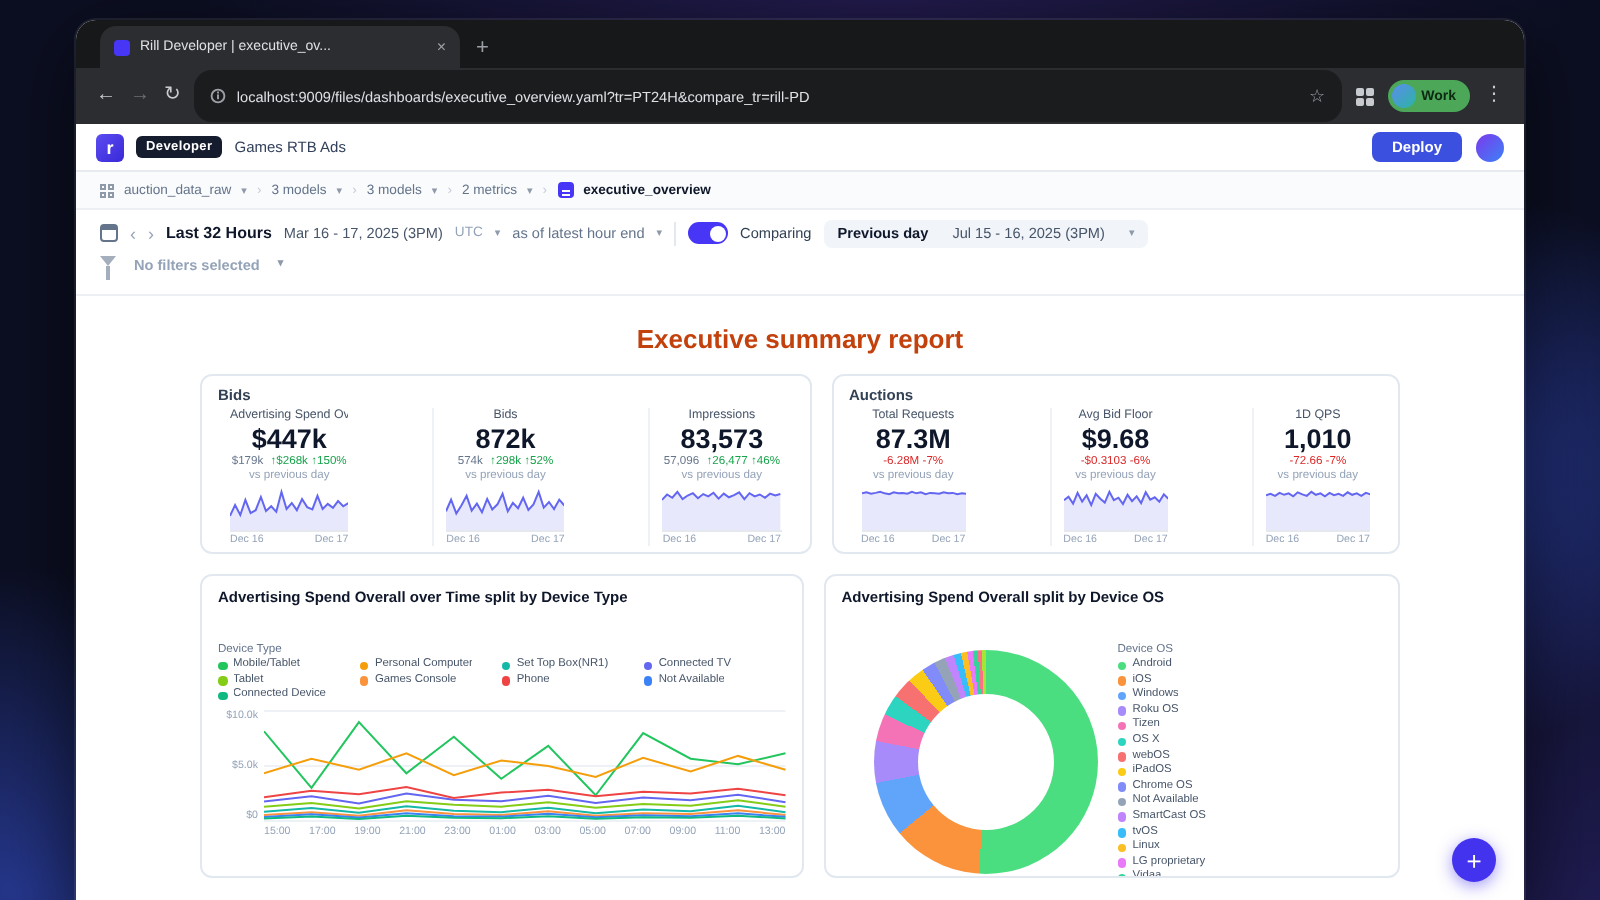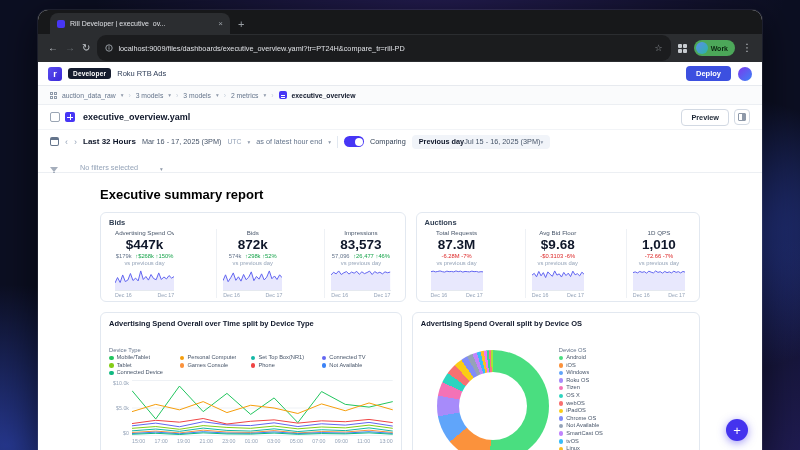--- a/index.html
+++ b/index.html
@@ -71,31 +71,31 @@
   .cal-ic{width:9px;height:9px;border:1.2px solid #64748b;border-radius:2px;border-top-width:3px;}
   .chev{color:#94a3b8;font-size:9px;}
   .range-label{font-size:8px;font-weight:bold;color:#0f172a;}
   .range-dates{font-size:7.3px;color:#475569;}
   .tz{font-size:6.8px;color:#94a3b8;}
   .asof{font-size:7.3px;color:#64748b;}
   .vdiv{width:1px;height:12px;background:#e2e8f0;}
   .toggle{width:20px;height:11px;border-radius:6px;background:#4736f5;position:relative;flex:none;}
   .toggle:after{content:"";position:absolute;right:1.5px;top:1.5px;width:8px;height:8px;border-radius:50%;background:#fff;}
   .cmp-label{font-size:7.3px;color:#334155;}
-  .cmp-pill{display:flex;align-items:center;gap:0;background:#f1f4f9;border-radius:4px;padding:2.5px 7px;}
+  .cmp-pill{display:flex;align-items:center;gap:12px;background:#f1f4f9;border-radius:4px;padding:2.5px 7px;}
   .cmp-range{font-size:7.3px;font-weight:bold;color:#0f172a;}
   .cmp-dates{font-size:7.3px;color:#475569;}
-  .nofilters{height:20px;display:flex;align-items:flex-end;gap:22px;padding:0 12px;border-bottom:1px solid #eceff3;flex:none;}
+  .nofilters{height:20px;display:flex;align-items:flex-start;gap:9px;padding:0 12px;border-bottom:1px solid #eceff3;flex:none;font-weight:bold;}
   .funnel{width:0;height:0;border-left:4px solid transparent;border-right:4px solid transparent;border-top:5px solid #a5aebc;position:relative;}
   .funnel:after{content:"";position:absolute;left:-1px;top:0;width:2px;height:7px;background:#a5aebc;}
   .nofilters-text{font-size:7.3px;color:#94a3b8;}
   
   .canvas{flex:1;overflow:hidden;background:#fff;position:relative;}
   .inner{width:600px;margin:0 auto;padding-top:6px;}
-  .report-title{font-size:13px;font-weight:bold;color:#000000;margin:8px 0 10px;}
+  .report-title{text-align:center;font-size:13px;font-weight:bold;color:#c2410c;margin:8px 0 10px;}
   .sections{display:flex;gap:10px;margin-bottom:10px;}
   .section-box{flex:1;border:1px solid #e2e8f0;border-radius:6px;padding:5px 8px 3px;}
   .section-title{font-size:7.5px;font-weight:bold;color:#334155;margin-bottom:2px;}
   .kpi-row{display:flex;gap:36px;}
   .kpi{flex:1;padding:0 6px;text-align:center;min-width:0;}
   .kpi + .kpi{border-left:1px solid #eef1f5;}
   .kpi-label{font-size:6.2px;color:#475569;white-space:nowrap;overflow:hidden;}
   .kpi-value{font-size:13.5px;font-weight:bold;color:#0f172a;margin:1px 0;}
   .kpi-delta{font-size:5.8px;white-space:nowrap;}
   .kpi-delta .prev{color:#64748b;margin-right:2px;}
@@ -165,21 +165,21 @@
       <span class="profile-name">Work</span>
     </div>
     <span class="nav">⋮</span>
   </div>
 
   <div class="app">
 
     <div class="appbar">
       <span class="rill-logo">r</span>
       <span class="dev-badge">Developer</span>
-      <span class="project-name">Roku RTB Ads</span>
+      <span class="project-name">Games RTB Ads</span>
       <div class="appbar-right">
         <span class="deploy-btn">Deploy</span>
         <span class="user-avatar"></span>
       </div>
     </div>
 
     <div class="crumbs">
       <span class="grid-ic">
           <i></i>
           <i></i>
@@ -195,29 +195,20 @@
       <span>3 models</span>
       <span class="caret">▾</span>
       <span class="crumb-sep">›</span>
       <span>2 metrics</span>
       <span class="caret">▾</span>
       <span class="crumb-sep">›</span>
       <span class="cur-ic"></span>
       <span class="crumb-current">executive_overview</span>
     </div>
 
-    <div class="filehdr">
-      <span class="file-ic1"></span>
-      <span class="file-ic2"></span>
-      <span class="filename">executive_overview.yaml</span>
-      <div class="filehdr-right">
-        <span class="preview-btn">Preview</span>
-        <span class="panel-btn"></span>
-      </div>
-    </div>
 
     <div class="filterbar">
       <span class="cal-ic"></span>
       <span class="chev">‹</span>
       <span class="chev">›</span>
       <span class="range-label">Last 32 Hours</span>
       <span class="range-dates">Mar 16 - 17, 2025 (3PM)</span>
       <span class="tz">UTC</span>
       <span class="caret">▾</span>
       <span class="asof">as of latest hour end</span>

